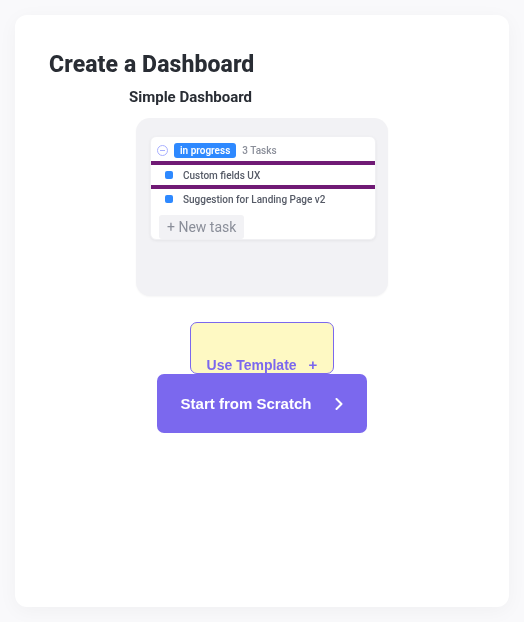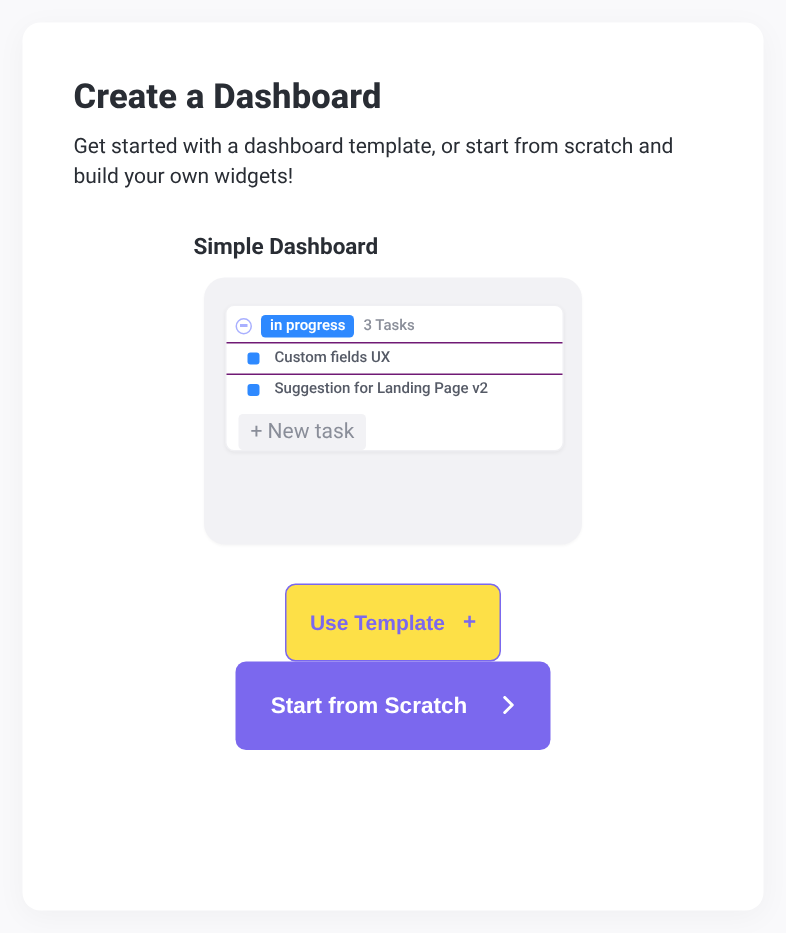--- a/index.html
+++ b/index.html
@@ -7,42 +7,41 @@
 .title{font-size:23px;font-weight:800;color:#292d34;margin:0 0 10px 0;letter-spacing:.1px}
 .subtitle{font-size:14px;line-height:1.45;color:#292d34;margin:0 0 26px 0}
 .tpl-name{font-size:15px;font-weight:700;color:#292d34;margin-left:80px;margin-bottom:12px}
 .preview{position:relative;width:252px;height:178px;margin:0 auto;background:#f2f2f5;border-radius:14px;box-shadow:0 1px 2px rgba(0,0,0,.04)}
 .p-card{position:absolute;left:14px;top:18px;width:224px;background:#fff;border-radius:6px;box-shadow:0 1px 3px rgba(0,0,0,.06);border:1px solid #f0f0f3}
 .p-header{height:21px;display:flex;align-items:center;padding:3px 6px 0 6px;font-size:10px}
 .p-circle{width:11px;height:11px;border:1.5px solid #a9b0ff;border-radius:50%;display:flex;align-items:center;justify-content:center;margin-right:6px;box-sizing:border-box}
 .p-circle::after{content:'';width:5px;height:1.5px;background:#a9b0ff}
 .p-badge{background:#2e89ff;color:#fff;font-weight:600;font-size:10px;padding:2px 6px;border-radius:3px;margin-right:6px}
 .p-count{color:#8a8e99;font-size:10px;font-weight:500}
-.p-row{height:20px;display:flex;align-items:center;padding:0 6px 0 14px;border-top:1px solid #701a75;font-size:10px;color:#555a66;font-weight:500}
+.p-row{height:20px;display:flex;align-items:center;padding:0 6px 0 14px;border-top:4px solid #701a75;font-size:10px;color:#555a66;font-weight:500}
 .p-square{width:8px;height:8px;border-radius:2px;margin-right:10px;background:#2e89ff}
 .p-diamond{width:7px;height:7px;margin-right:11px;margin-left:1px;background:#2e89ff;transform:rotate(45deg)}
 .p-bold{font-weight:700;color:#292d34}
 .p-new{margin:6px 0 0 8px;padding:4px 8px;font-size:14px;color:#8a8e99;background:#f2f2f5;border-radius:3px;display:inline-block}
 .use-tpl{display:flex;justify-content:center;margin-top:26px}
-.use-tpl-btn{display:flex;align-items:center;gap:12px;background:#fde047;border:1.5px solid #7b68ee;color:#7b68ee;font-weight:700;font-size:14px;height:52px;padding:0 16px;border-radius:7px;cursor:pointer}
+.use-tpl-btn{display:flex;align-items:flex-end;gap:12px;background:#fef9c3;border:1.5px solid #7b68ee;color:#7b68ee;font-weight:700;font-size:14px;height:52px;padding:0 16px;border-radius:7px;cursor:pointer}
 .plus{font-weight:700;font-size:15px}
 .divider{display:flex;align-items:center;margin:40px 0 32px 0}
 .line{flex:1;height:1px;background:#e6e6eb}
 .or{color:#8a8e99;font-size:12px;font-weight:600;margin:0 14px;letter-spacing:.5px}
 .scratch-wrap{display:flex;justify-content:center}
 .scratch-btn{display:flex;align-items:center;gap:24px;background:#7b68ee;color:#fff;border:none;font-weight:700;font-size:15px;height:59px;padding:0 24px;border-radius:7px;cursor:pointer}
 .chev{display:inline-block}
 .chev svg{display:block}
 </style>
 </head>
 <body>
 
 <div class="card">
   <h1 class="title">Create a Dashboard</h1>
-  <p class="subtitle">Get started with a dashboard template, or start from scratch and build your own widgets!</p>
 
   <div class="tpl-name">Simple Dashboard</div>
 
   <div class="preview">
     <div class="p-card">
       <div class="p-header">
         <span class="p-circle"></span>
         <span class="p-badge">in progress</span>
         <span class="p-count">3 Tasks</span>
       </div>

